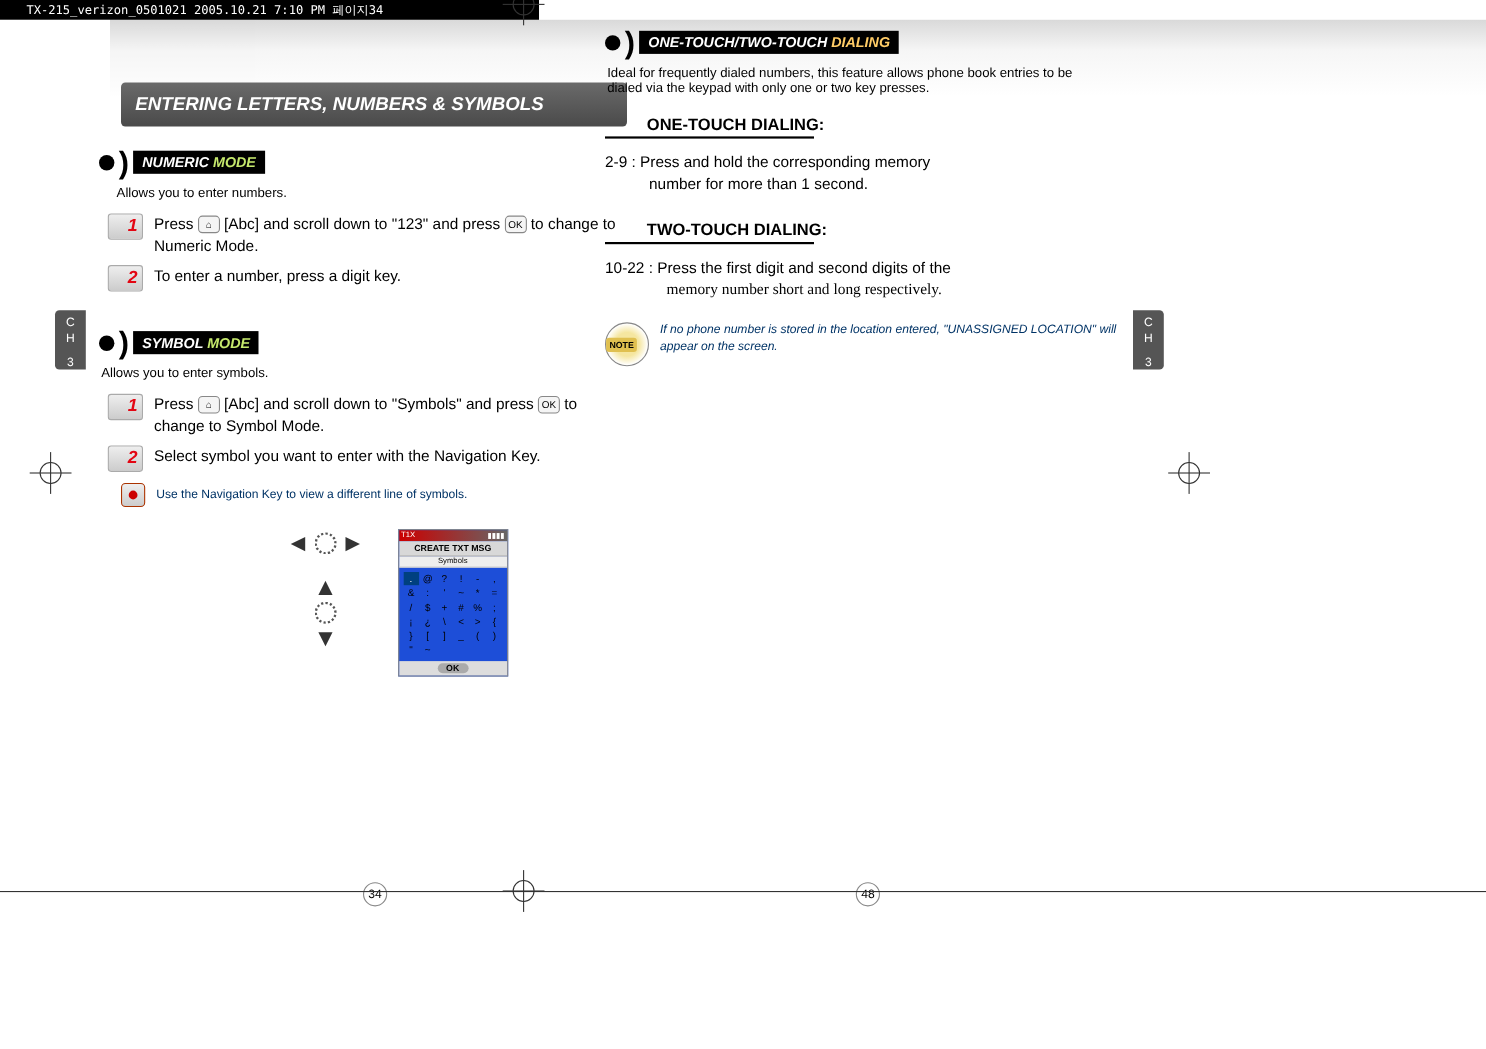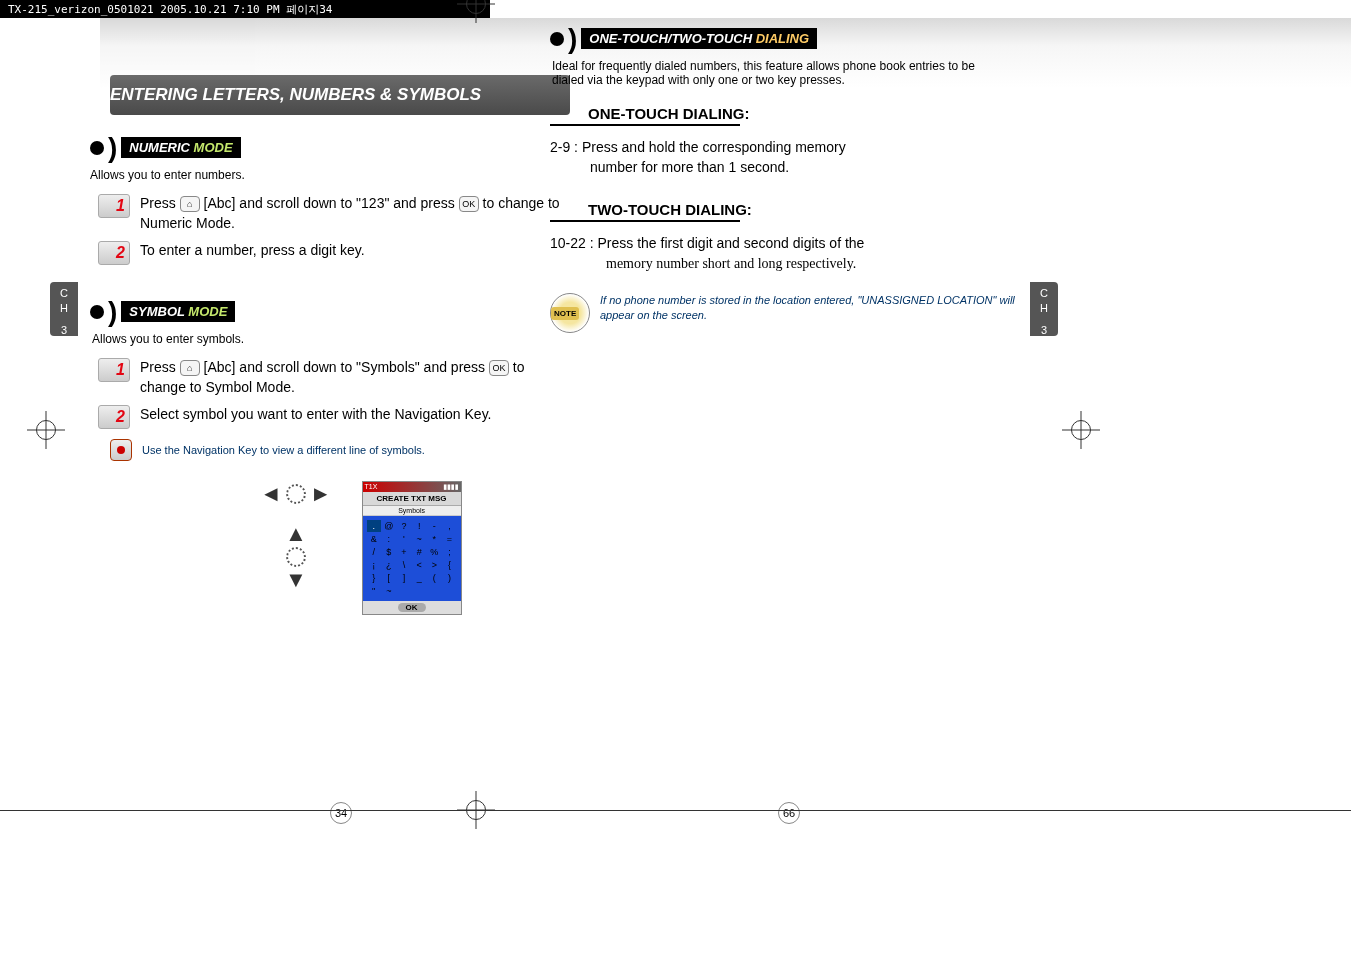--- a/index.html
+++ b/index.html
@@ -12,21 +12,21 @@
       color: #000;
       font-size: 14px;
     }
     .header-bar {
       position: absolute;
       top: 0; left: 0;
       width: 490px; height: 18px;
       background: #000;
       color: #fff;
       font-size: 11px;
-      padding: 2px 8px;
+      padding: 2px 24px;
       font-family: monospace;
     }
     .gradient-band {
       position: absolute;
       top: 18px; left: 0; right: 0;
       height: 70px;
       background: linear-gradient(to bottom, #a0a0a0 0%, #e8e8e8 40%, #fff 100%);
       opacity: 0.4;
     }
     .gradient-band::before {
@@ -56,21 +56,21 @@
       padding-top: 4px;
       line-height: 1.4;
     }
     .chapter-tab.left { left: 50px; border-radius: 4px 0 0 4px; }
     .chapter-tab.right { left: 1030px; border-radius: 0 4px 4px 0; }
     .page-title-bar {
       background: linear-gradient(to bottom, #6a6a6a, #4a4a4a);
       color: #fff;
       font-weight: bold;
       font-size: 17px;
-      padding: 10px 0;
+      padding: 10px 13px;
       border-radius: 4px;
       margin-top: 55px;
       margin-bottom: 14px;
       font-style: italic;
     }
     .page-title-bar.right-bar {
       font-style: italic;
       text-align: left;
       padding-left: 22px;
     }
@@ -329,21 +329,21 @@
 <div class="page page-left">
   <div class="page-title-bar" style="margin-left:20px;">ENTERING LETTERS, NUMBERS &amp; SYMBOLS</div>
 
   <div class="section-header">
     <span class="bullet"></span>
     <span class="paren">)</span>
     <span class="section-label">
       <span>NUMERIC </span><span class="mode-word">MODE</span>
     </span>
   </div>
-  <div class="intro-text" style="margin-left:0;">Allows you to enter numbers.</div>
+  <div class="intro-text" style="margin-left:16px;">Allows you to enter numbers.</div>
 
   <div class="step">
     <div class="step-num-box">
         <span>1</span>
       </div>
     <div class="step-text">Press <span class="key-icon">⌂</span> [Abc] and scroll down to "123" and press <span class="key-icon">OK</span> to change to Numeric Mode.</div>
   </div>
   <div class="step">
     <div class="step-num-box">
         <span>2</span>
@@ -468,19 +468,19 @@
 
   <div class="note-row">
     <div class="note-badge">
       <div class="note-badge-inner">NOTE</div>
     </div>
     <div class="note-text">If no phone number is stored in the location entered, "UNASSIGNED LOCATION" will appear on the screen.</div>
   </div>
 </div>
 
 <div class="page-num left">34</div>
-<div class="page-num right">66</div>
+<div class="page-num right">48</div>
 
 <div class="reg-h1"></div>
 <div class="circ" style="left:466px; top:-6px;"></div>
 <div class="circ" style="left:466px; top:800px;"></div>
 <div class="circ" style="left:1071px; top:420px;"></div>
 <div class="circ" style="left:36px; top:420px;"></div>
 
 </body></html>

